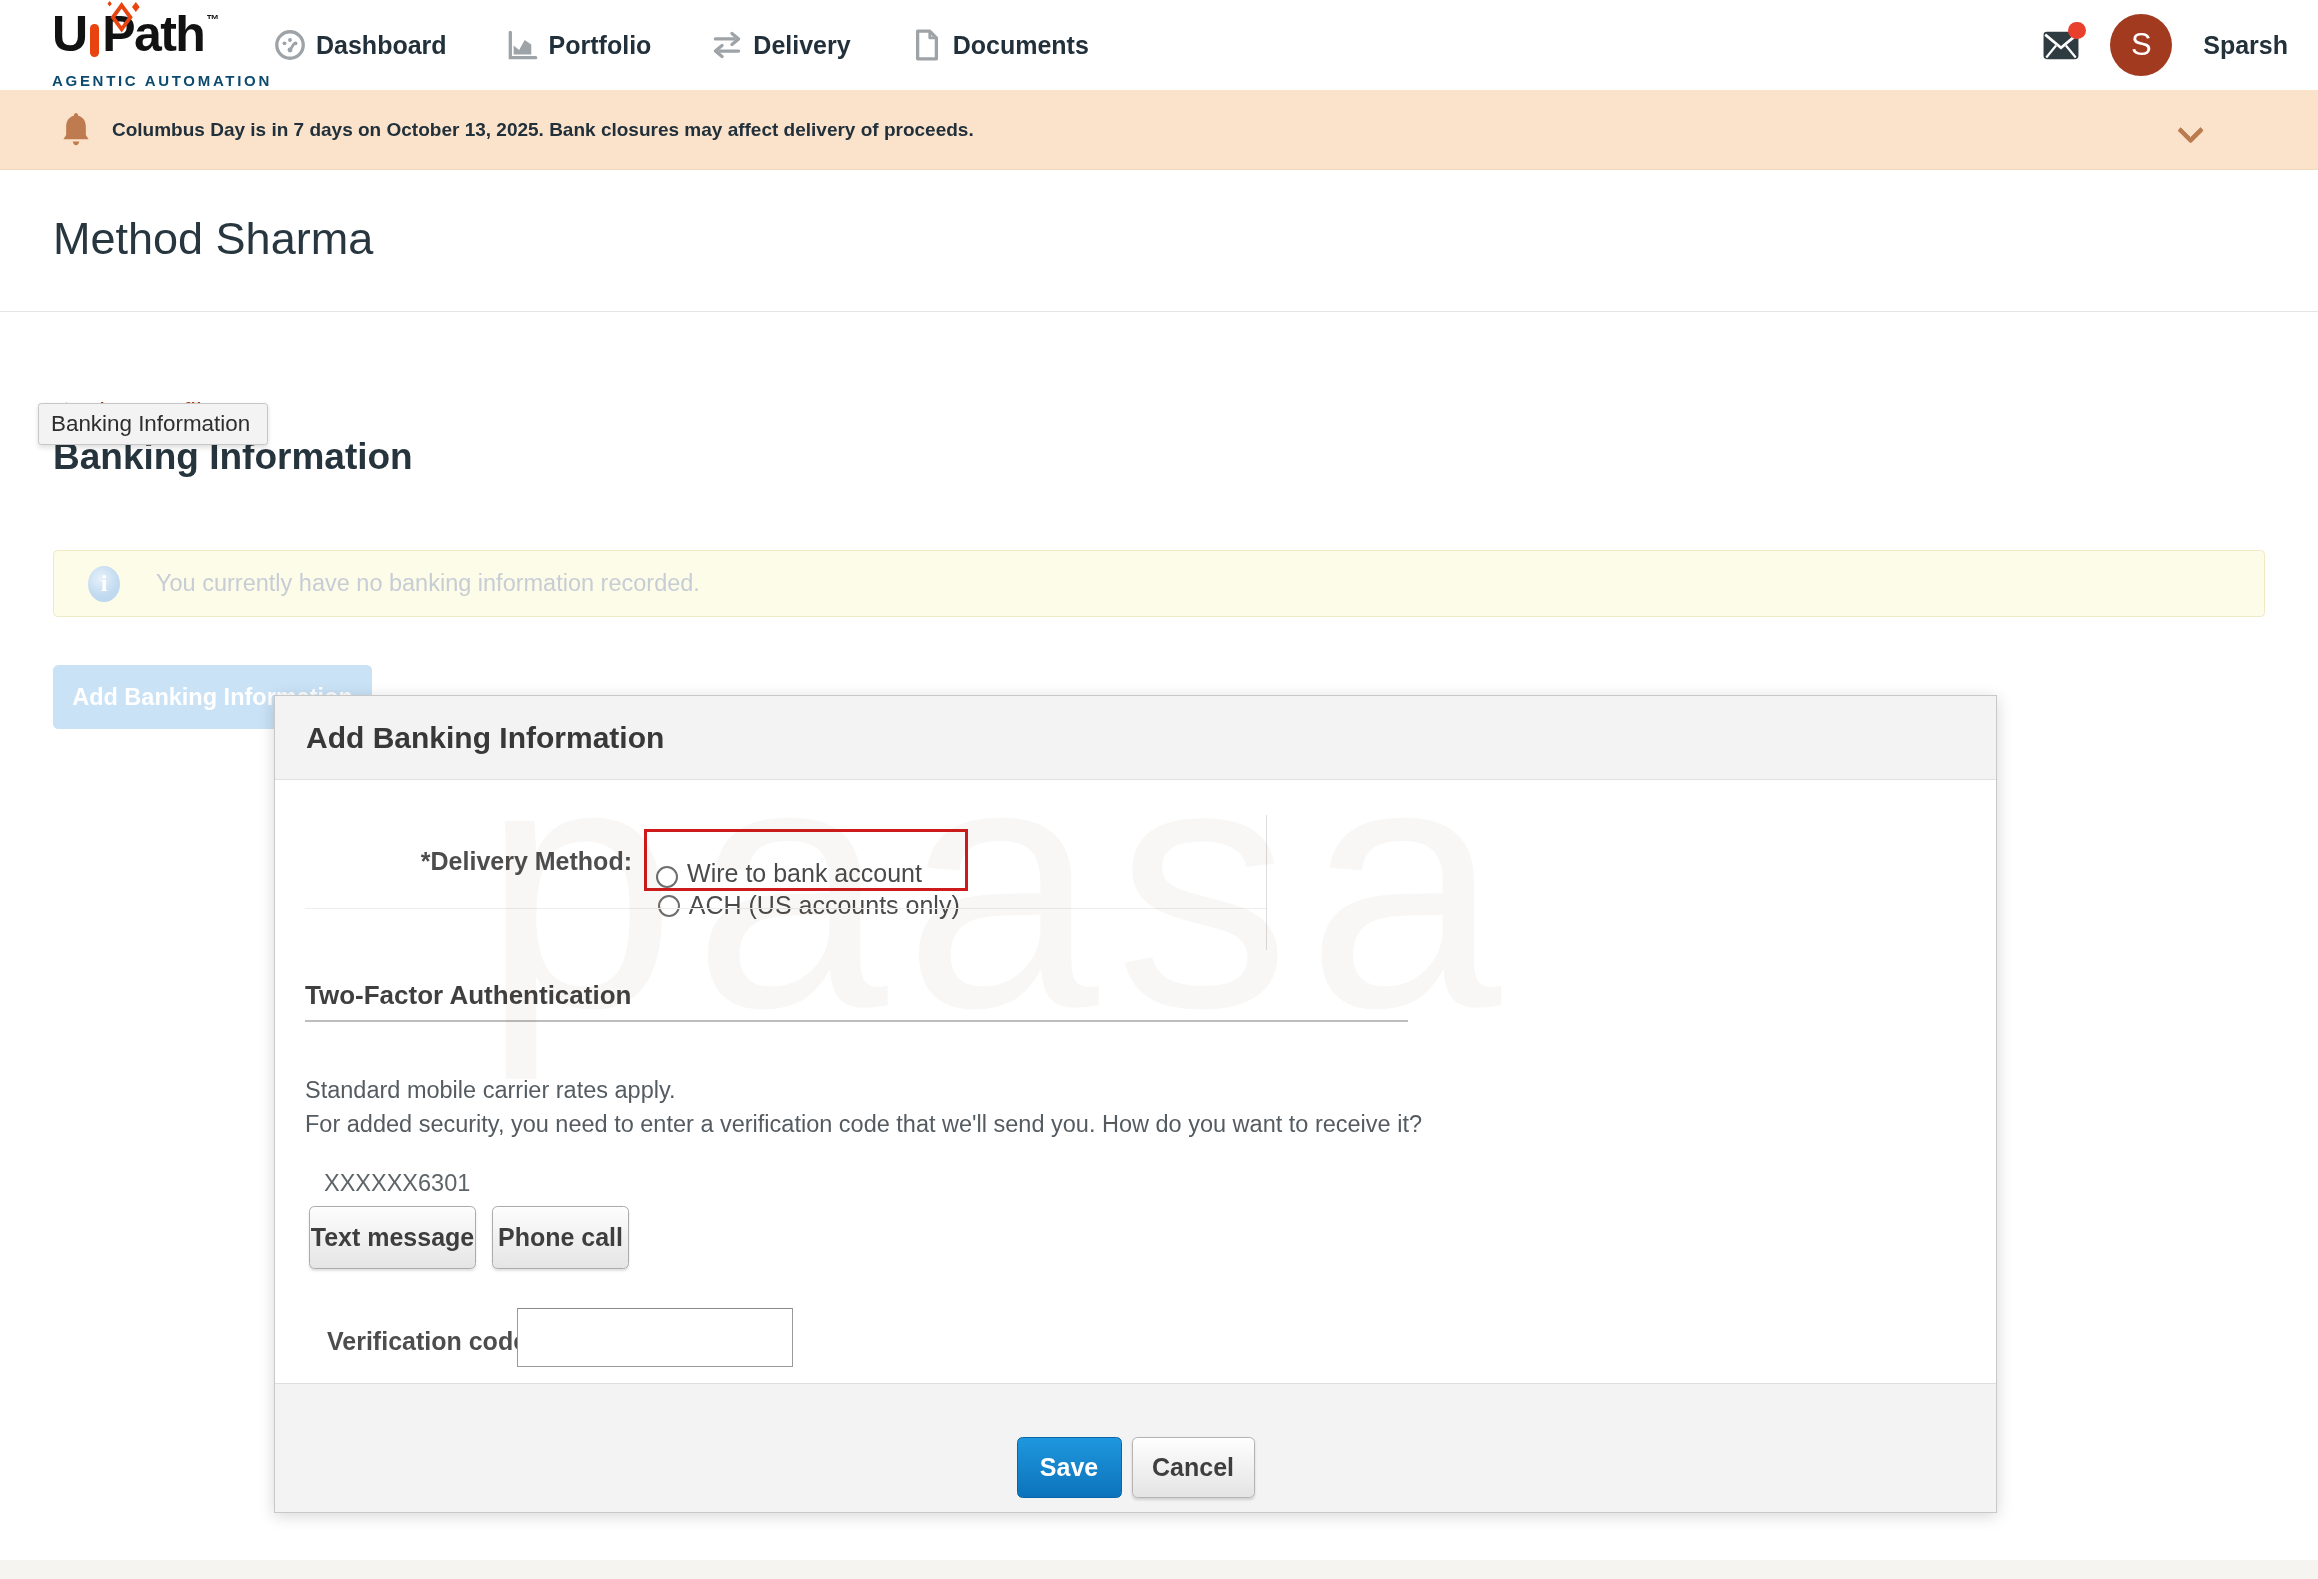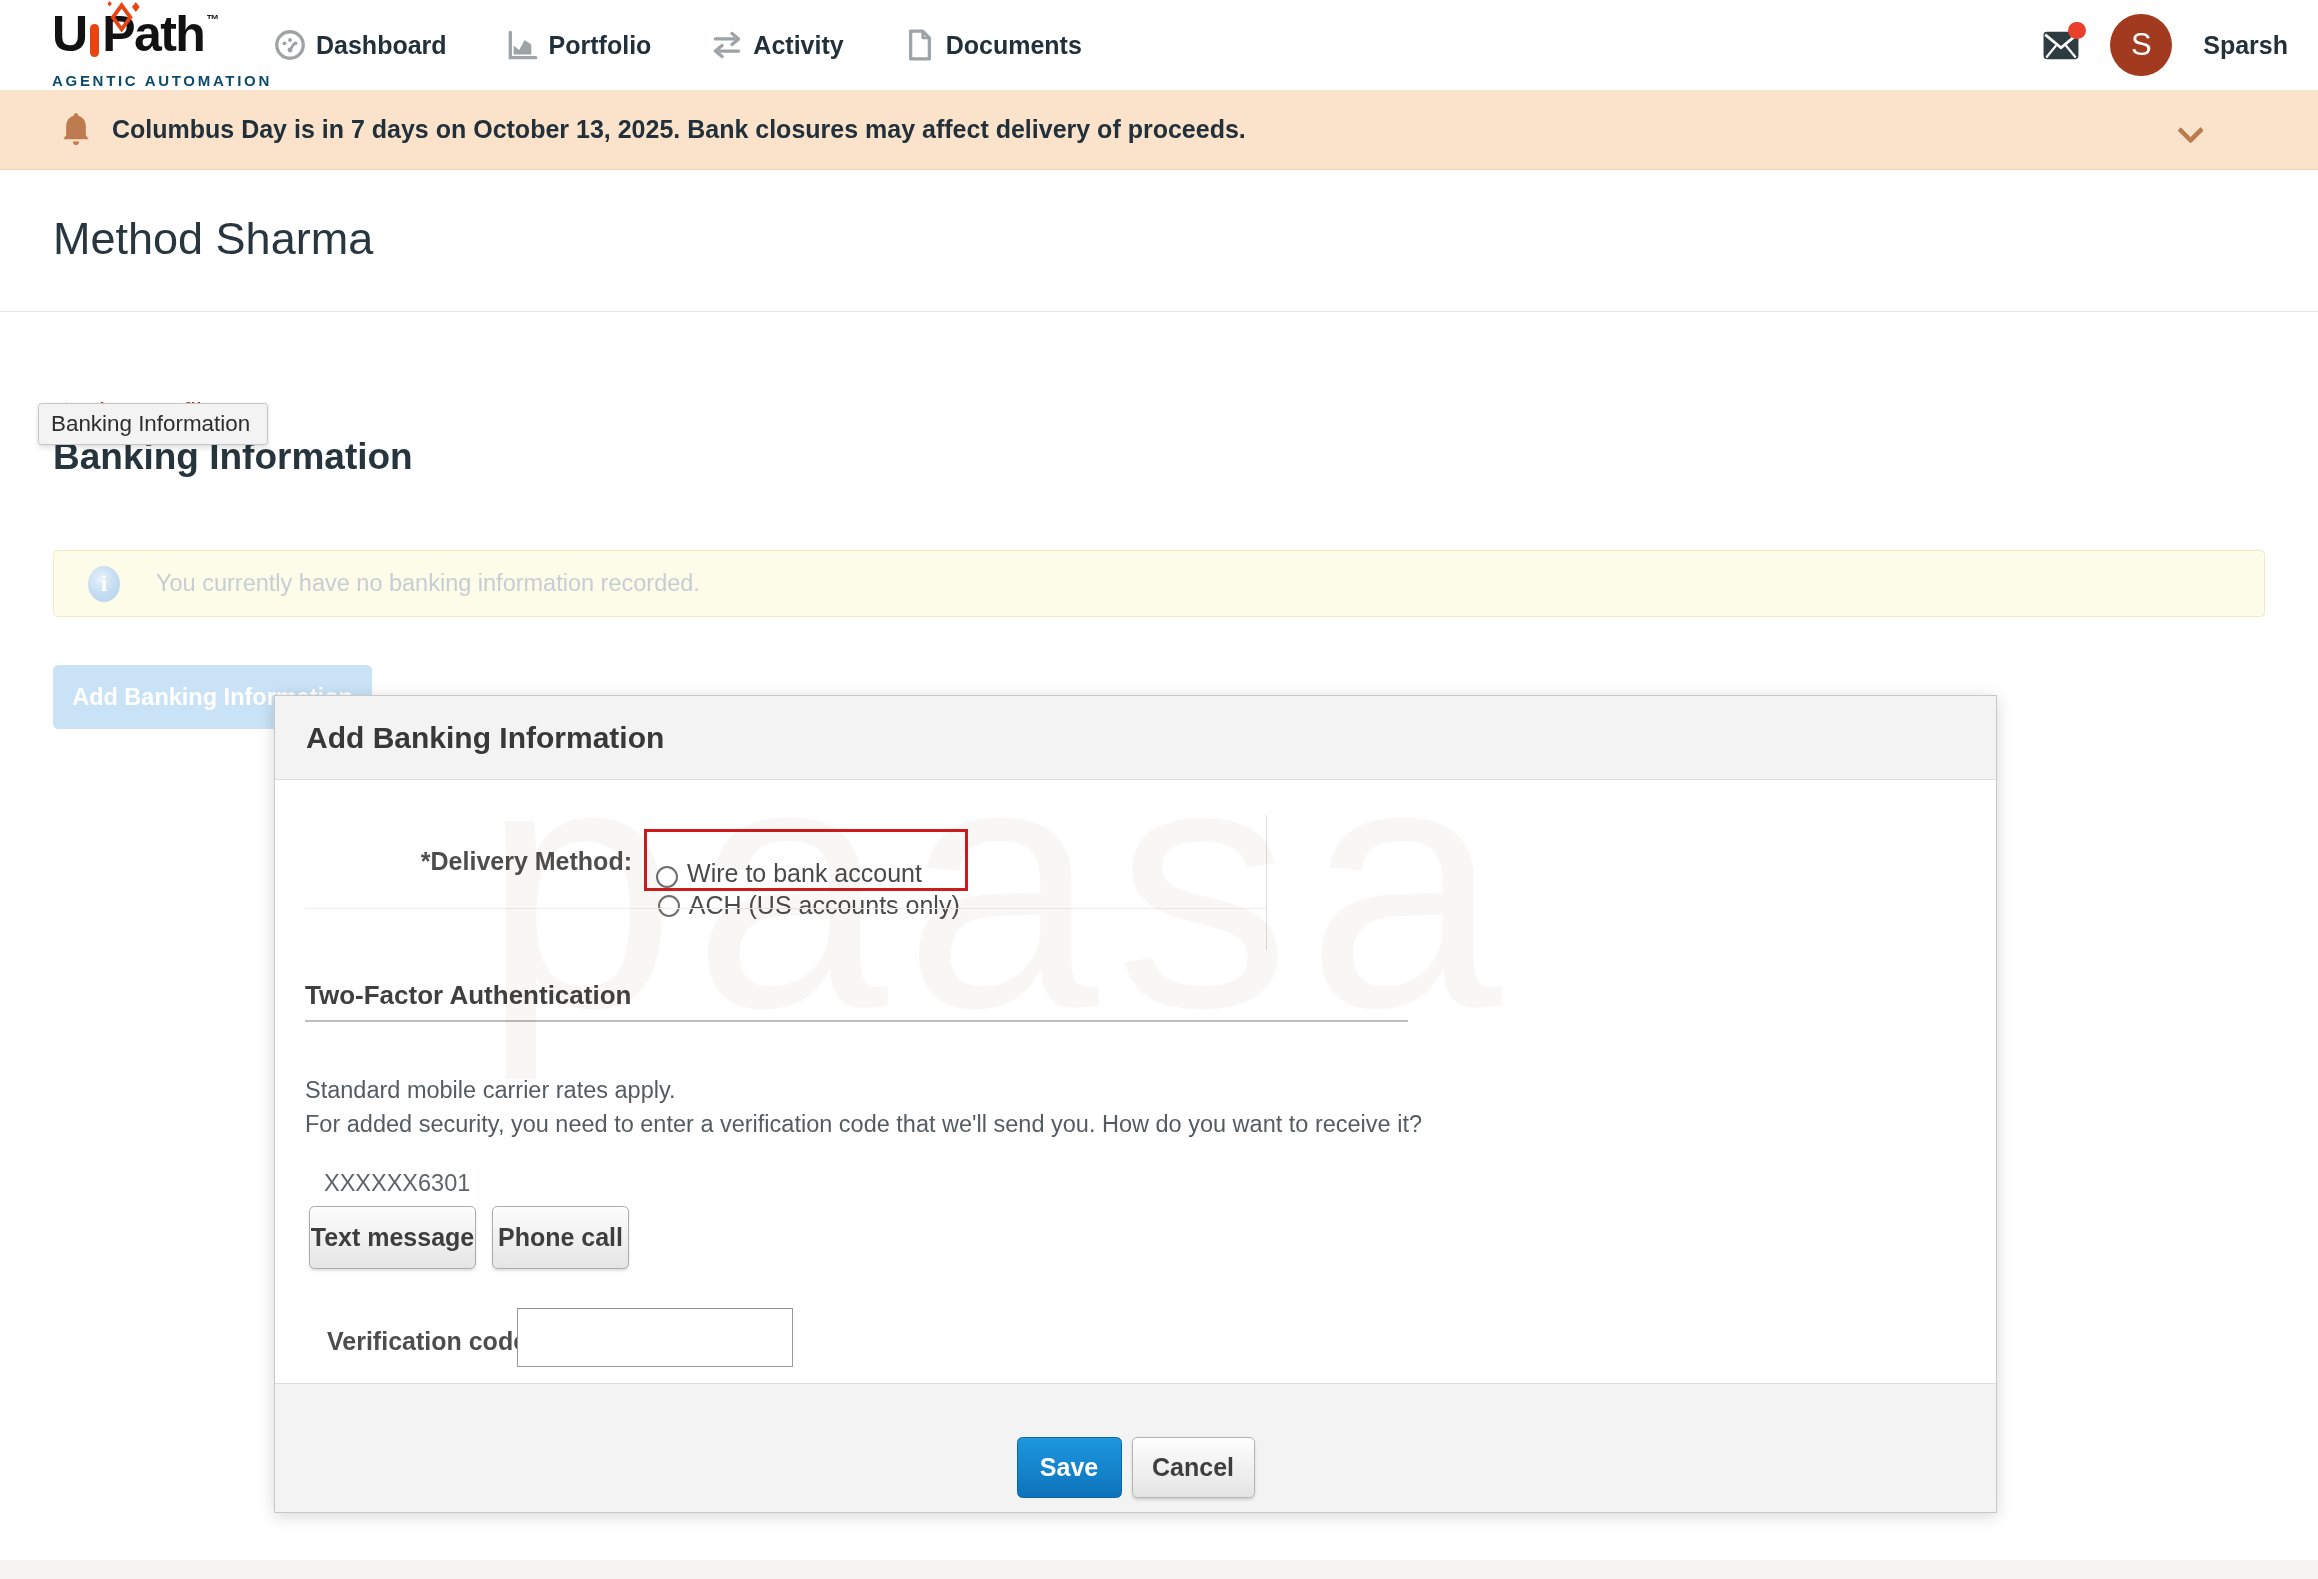--- a/index.html
+++ b/index.html
@@ -23,21 +23,21 @@
 
   .header-right { position:absolute; right:31px; top:0; height:90px; display:flex; align-items:center; gap:31px; }
   .mail-wrap { position:relative; width:36px; height:31px; cursor:pointer; }
   .mail-badge { position:absolute; right:-6.6px; top:-7.7px; width:17.5px; height:17.5px; border-radius:50%; background:#E8402C; }
   .avatar { width:62px; height:62px; border-radius:50%; background:#A23A1F; color:#fff; display:flex; align-items:center; justify-content:center; font-size:31px; font-weight:400; cursor:pointer; }
   .user-name { font-size:25px; font-weight:700; color:#22313A; }
 
   
   .banner { position:absolute; left:0; top:90px; width:2319px; height:80px; background:#FBE3CB; border-bottom:1.6px solid #F1D8BA; display:flex; align-items:center; z-index:15; }
   .banner-bell { margin-left:61px; }
-  .banner-text { margin-left:21px; font-size:25px; font-weight:700; color:#21303A; }
+  .banner-text { margin-left:21px; font-size:19px; font-weight:700; color:#21303A; }
   .banner-chevron { position:absolute; right:116px; top:27px; width:24px; height:24px; cursor:pointer; }
   .banner-chevron::before { content:""; position:absolute; left:2.2px; top:4.4px; width:14.2px; height:14.2px; border-right:5px solid #BB7B4F; border-bottom:5px solid #BB7B4F; border-radius:2.2px; transform:rotate(45deg); }
 
   
   .page-title { position:absolute; left:53px; top:213px; font-size:45px; font-weight:400; color:#28373F; letter-spacing:0px; }
   .page-divider { position:absolute; left:0; top:311px; width:2319px; height:1.1px; background:#E4E4E4; }
 
   .view-profile { position:absolute; left:55px; top:397px; display:flex; align-items:center; gap:11px; color:#B23A12; cursor:pointer; z-index:8; }
   .vp-chevron { position:relative; width:16.4px; height:25px; }
   .vp-chevron::before { content:""; position:absolute; left:4.4px; top:5px; width:12px; height:12px; border-left:3.8px solid #B23A12; border-bottom:3.8px solid #B23A12; border-radius:1.6px; transform:rotate(45deg); }
@@ -134,21 +134,21 @@
         </svg>
         <span class="nav-label">Portfolio</span>
       </div>
       <div class="nav-item">
         <svg width="32" height="32" viewBox="0 0 58 58">
           <path d="M8 18 L42 18" stroke="#9EA3A7" stroke-width="6" fill="none" stroke-linecap="round"></path>
           <path d="M38 8 L50 18 L38 28" fill="none" stroke="#9EA3A7" stroke-width="6" stroke-linecap="round" stroke-linejoin="round"></path>
           <path d="M50 40 L16 40" stroke="#9EA3A7" stroke-width="6" fill="none" stroke-linecap="round"></path>
           <path d="M20 30 L8 40 L20 50" fill="none" stroke="#9EA3A7" stroke-width="6" stroke-linecap="round" stroke-linejoin="round"></path>
         </svg>
-        <span class="nav-label">Activity</span>
+        <span class="nav-label">Delivery</span>
       </div>
       <div class="nav-item">
         <svg width="32" height="32" viewBox="0 0 58 58">
           <path d="M12 4 L34 4 L46 16 L46 54 L12 54 Z" fill="none" stroke="#9EA3A7" stroke-width="6" stroke-linejoin="round"></path>
           <path d="M34 4 L34 16 L46 16" fill="none" stroke="#9EA3A7" stroke-width="5" stroke-linejoin="round"></path>
         </svg>
         <span class="nav-label">Documents</span>
       </div>
     </div>
 

